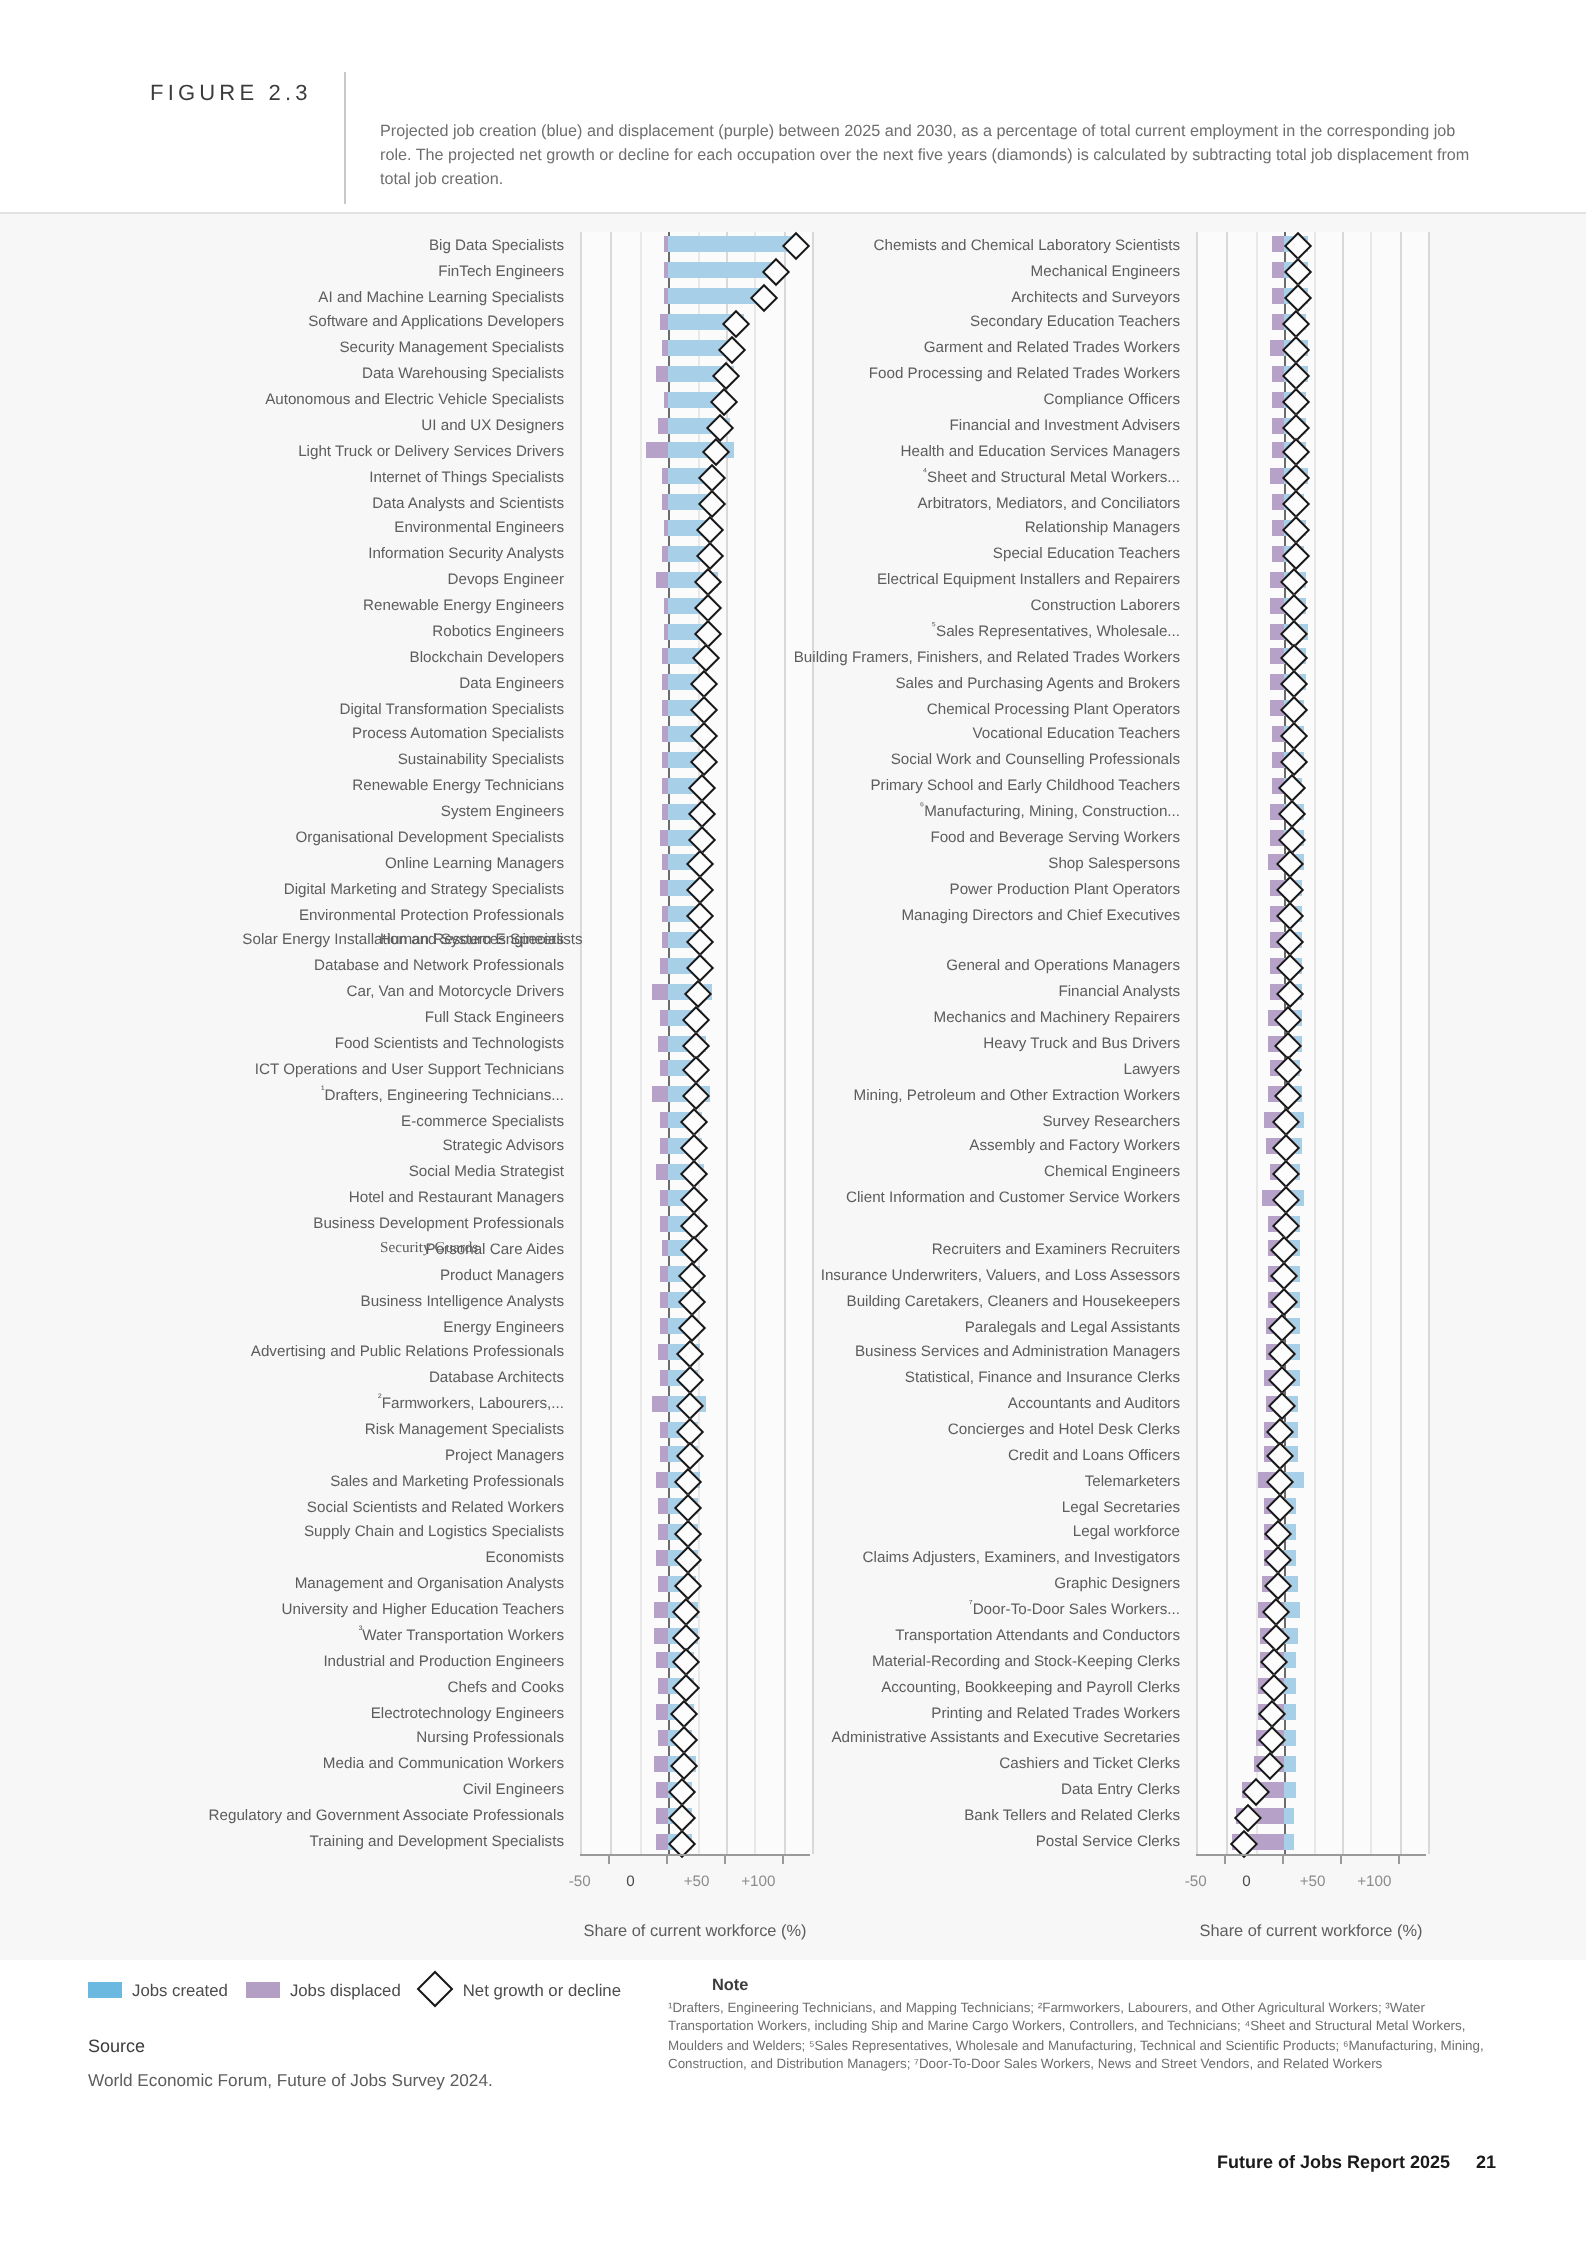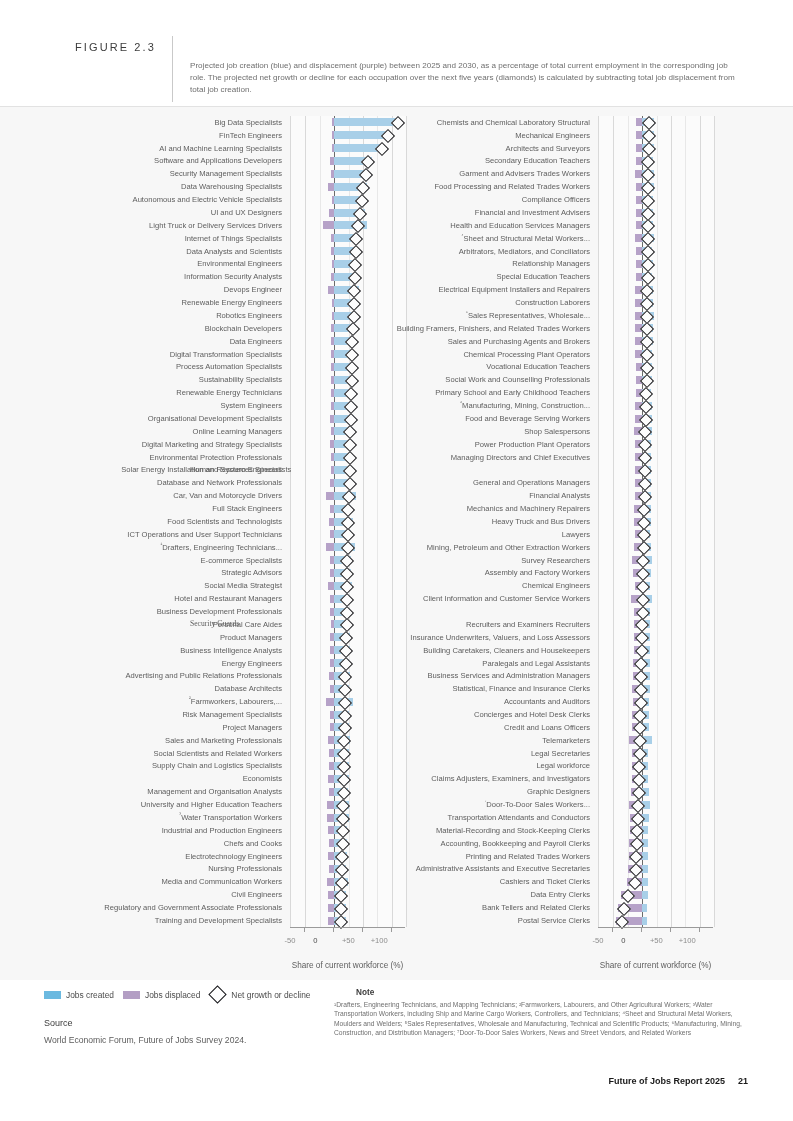--- a/index.html
+++ b/index.html
@@ -586,25 +586,25 @@
         <div class="bar bar-pos" style="left: 43.125px; width: 5.75px; top: 774.817px; height: 8px;"></div>
         <div class="bar bar-neg" style="left: 22.425px; width: 20.7px; top: 774.817px; height: 8px;"></div>
         <div class="diamond" style="width: 8px; height: 8px; left: 24.175px; top: 774.817px;"></div>
         <div class="bar bar-pos" style="left: 43.125px; width: 5.175px; top: 787.69px; height: 8px;"></div>
         <div class="bar bar-neg" style="left: 18.975px; width: 24.15px; top: 787.69px; height: 8px;"></div>
         <div class="diamond" style="width: 8px; height: 8px; left: 20.15px; top: 787.69px;"></div>
         <div class="bar bar-pos" style="left: 43.125px; width: 4.6px; top: 800.563px; height: 8px;"></div>
         <div class="bar bar-neg" style="left: 17.25px; width: 25.875px; top: 800.563px; height: 8px;"></div>
         <div class="diamond" style="width: 8px; height: 8px; left: 17.85px; top: 800.563px;"></div>
       </div>
-      <div class="row-label" style="top: 1.83651px; right: auto; left: -188px; width: 400px; position: absolute; text-align: right;">Chemists and Chemical Laboratory Structural</div>
+      <div class="row-label" style="top: 1.83651px; right: auto; left: -188px; width: 400px; position: absolute; text-align: right;">Chemists and Chemical Laboratory Scientists</div>
       <div class="row-label" style="top: 14.7095px; right: auto; left: -188px; width: 400px; position: absolute; text-align: right;">Mechanical Engineers</div>
       <div class="row-label" style="top: 27.5825px; right: auto; left: -188px; width: 400px; position: absolute; text-align: right;">Architects and Surveyors</div>
       <div class="row-label" style="top: 40.4556px; right: auto; left: -188px; width: 400px; position: absolute; text-align: right;">Secondary Education Teachers</div>
-      <div class="row-label" style="top: 53.3286px; right: auto; left: -188px; width: 400px; position: absolute; text-align: right;">Garment and Advisers Trades Workers</div>
+      <div class="row-label" style="top: 53.3286px; right: auto; left: -188px; width: 400px; position: absolute; text-align: right;">Garment and Related Trades Workers</div>
       <div class="row-label" style="top: 66.2016px; right: auto; left: -188px; width: 400px; position: absolute; text-align: right;">Food Processing and Related Trades Workers</div>
       <div class="row-label" style="top: 79.0746px; right: auto; left: -188px; width: 400px; position: absolute; text-align: right;">Compliance Officers</div>
       <div class="row-label" style="top: 91.9476px; right: auto; left: -188px; width: 400px; position: absolute; text-align: right;">Financial and Investment Advisers</div>
       <div class="row-label" style="top: 104.821px; right: auto; left: -188px; width: 400px; position: absolute; text-align: right;">Health and Education Services Managers</div>
       <div class="row-label" style="top: 117.694px; right: auto; left: -188px; width: 400px; position: absolute; text-align: right;"><sup>⁴</sup>Sheet and Structural Metal Workers...</div>
       <div class="row-label" style="top: 130.567px; right: auto; left: -188px; width: 400px; position: absolute; text-align: right;">Arbitrators, Mediators, and Conciliators</div>
       <div class="row-label" style="top: 143.44px; right: auto; left: -188px; width: 400px; position: absolute; text-align: right;">Relationship Managers</div>
       <div class="row-label" style="top: 156.313px; right: auto; left: -188px; width: 400px; position: absolute; text-align: right;">Special Education Teachers</div>
       <div class="row-label" style="top: 169.186px; right: auto; left: -188px; width: 400px; position: absolute; text-align: right;">Electrical Equipment Installers and Repairers</div>
       <div class="row-label" style="top: 182.059px; right: auto; left: -188px; width: 400px; position: absolute; text-align: right;">Construction Laborers</div>

